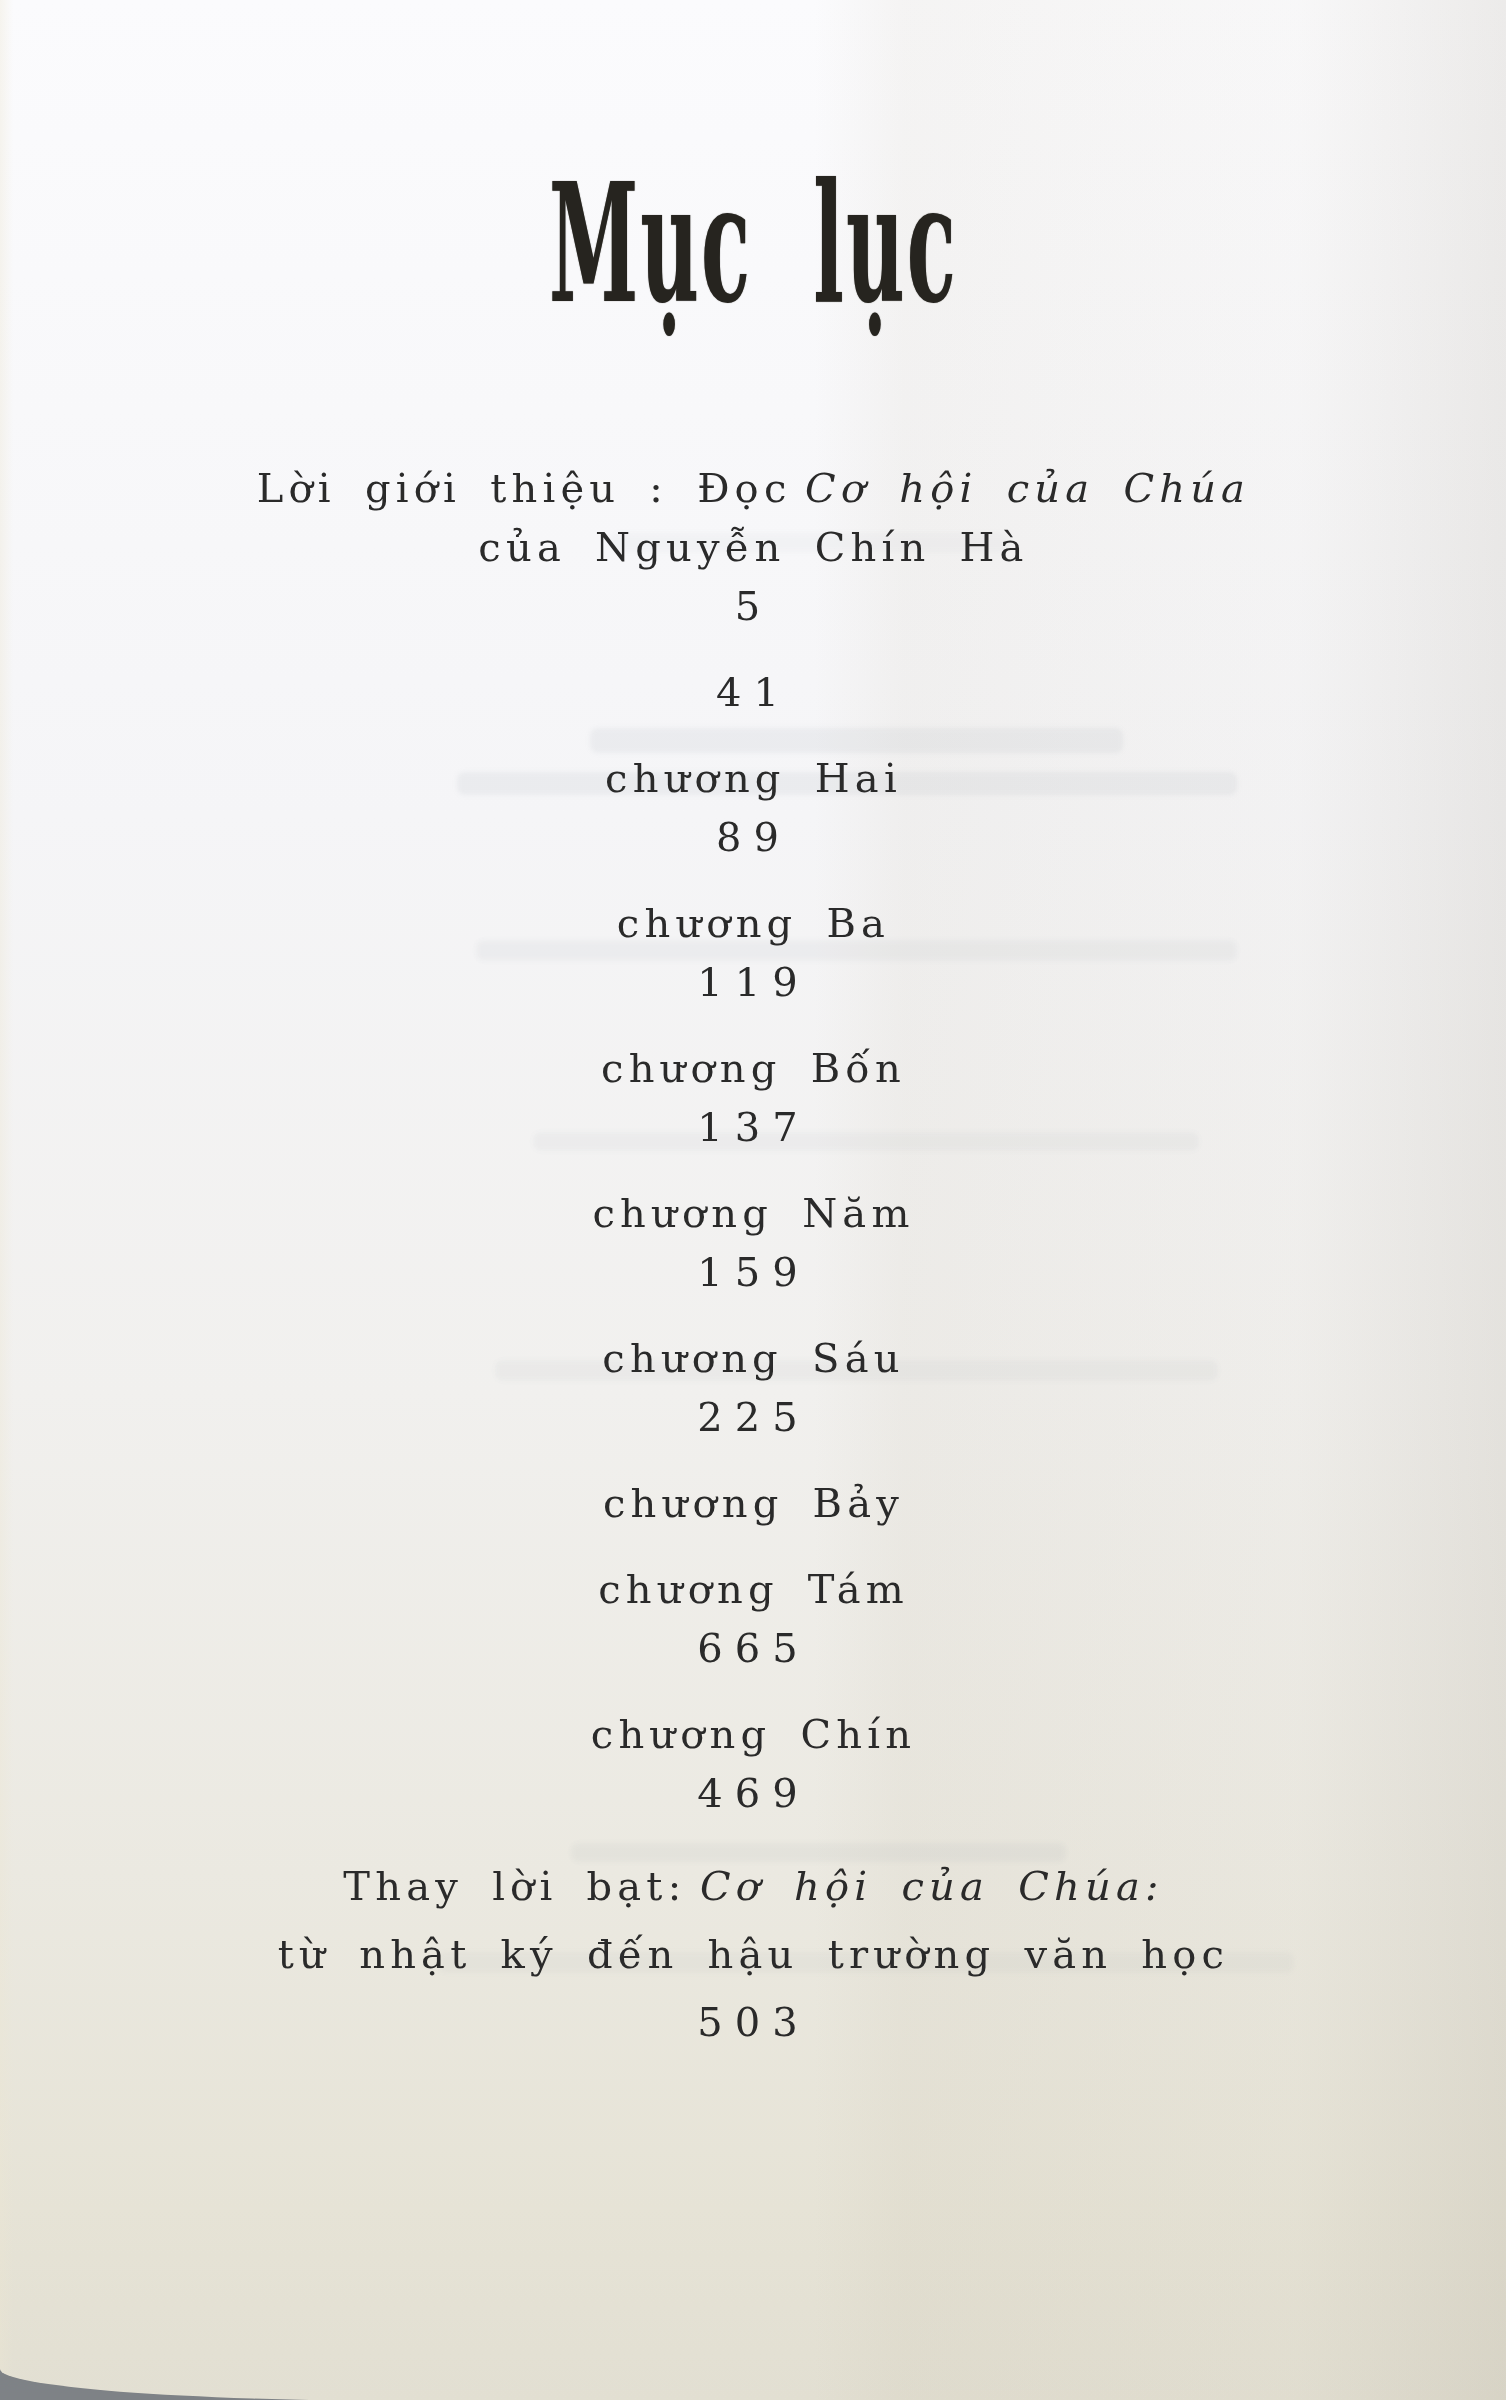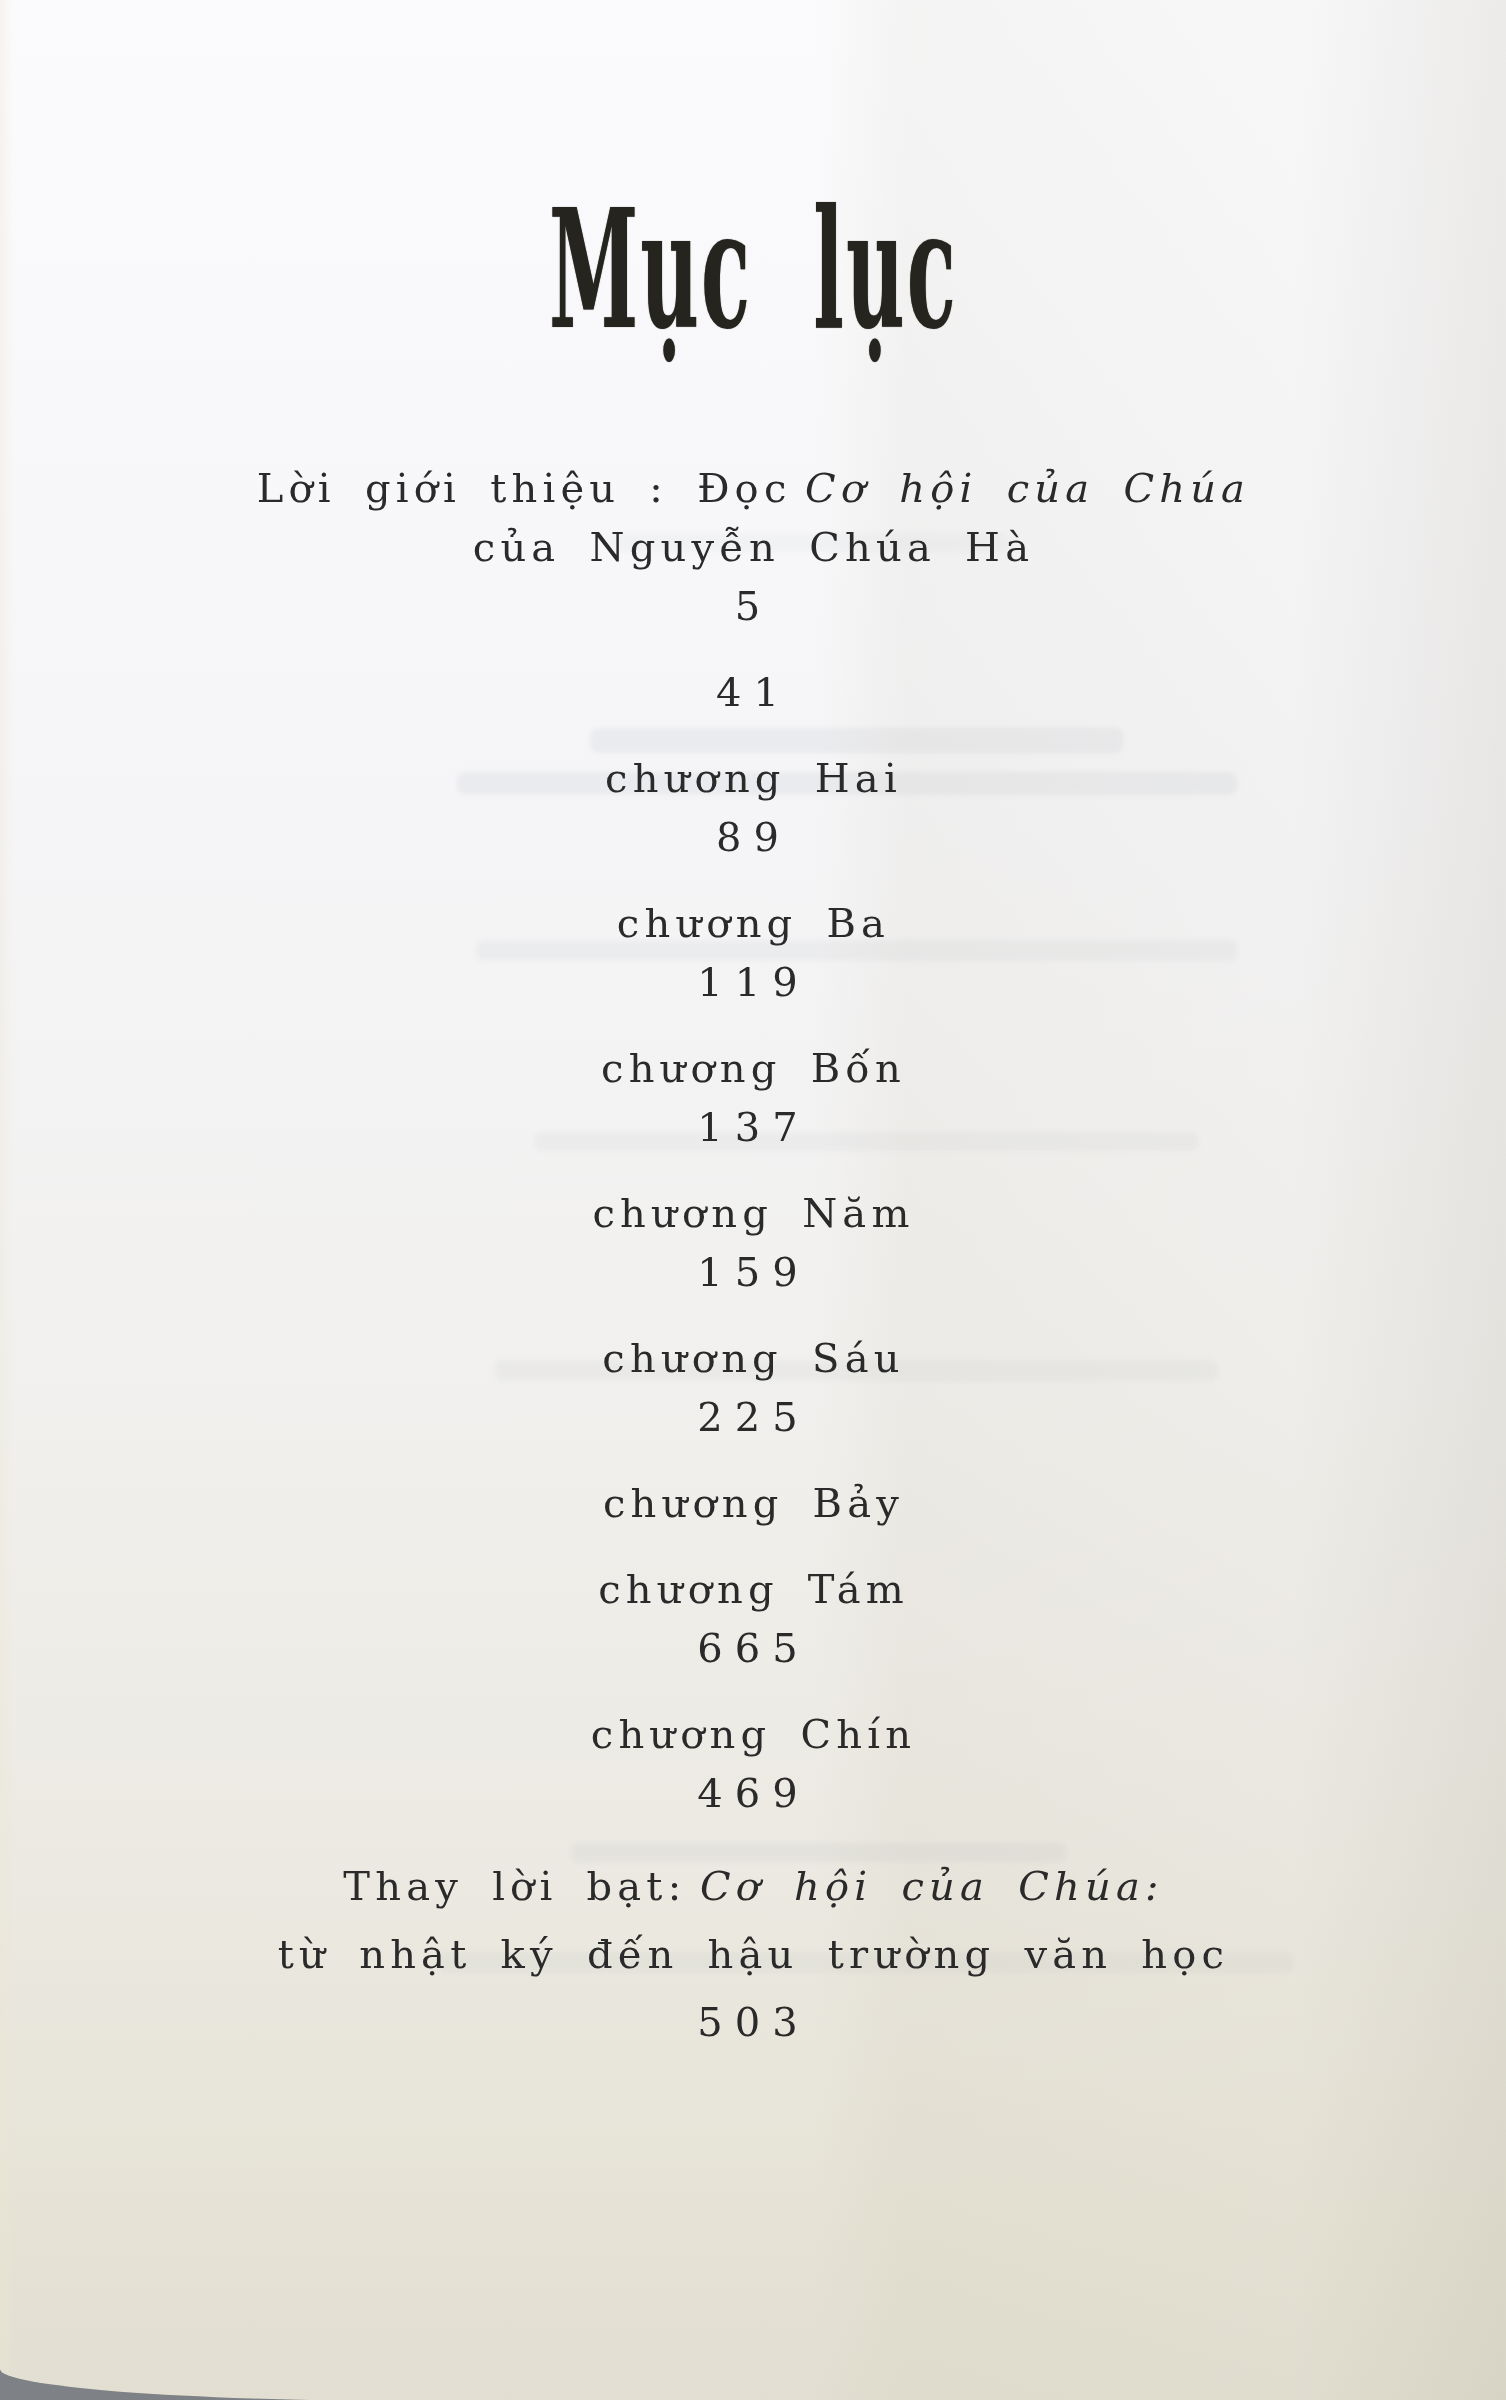--- a/index.html
+++ b/index.html
@@ -12,21 +12,21 @@
   .paper{
     position:absolute;inset:0;
     background:
       linear-gradient(90deg, rgba(236,230,210,0.35) 0px, rgba(236,230,210,0.0) 13.3px),
       linear-gradient(90deg, rgba(0,0,0,0) 0 54%, rgba(189,180,158,0.10) 60%, rgba(189,180,158,0.05) 86%, rgba(160,152,135,0.16) 99.6%),
       linear-gradient(180deg,#fbfbfd 0%,#f5f5f7 34%,#f1f0ee 58%,#ebe9e1 78%,#e6e3d6 92%,#e2dfd2 100%);
     border-bottom-left-radius:409px 32px;
   }
   .title{
     position:absolute;top:188px;left:0;width:100%;height:162px;
-    display:flex;align-items:center;justify-content:center;
+    display:flex;justify-content:center;
   }
   .title-inner{
     display:inline-block;
     font-weight:bold;font-size:109px;color:#26241f;
     letter-spacing:2.9px;word-spacing:0.38em;
     transform:scale(0.74,1.52);
     text-shadow:0 0 1px rgba(30,28,22,0.6);
   }
   .toc{position:absolute;top:459px;left:0;width:100%;text-align:center;color:#2a2a2a;}
   .entry{font-size:40px;line-height:59px;margin-bottom:27px;letter-spacing:0.13em;word-spacing:0.28em;}
@@ -63,21 +63,21 @@
     <div class="title">
       <span class="title-inner">Mục lục</span>
     </div>
 
     <div class="toc">
 
       <div class="entry">
         <div class="line">
           <span class="pre">Lời giới thiệu : Đọc</span><span class="it">Cơ hội của Chúa</span>
         </div>
-        <div class="line">của Nguyễn Chúa Hà</div>
+        <div class="line">của Nguyễn Chín Hà</div>
         <div class="line pg">5</div>
       </div>
 
       <div class="entry">
         <div class="line pg">41</div>
       </div>
 
       <div class="entry">
         <div class="line">chương Hai</div>
         <div class="line pg">89</div>

